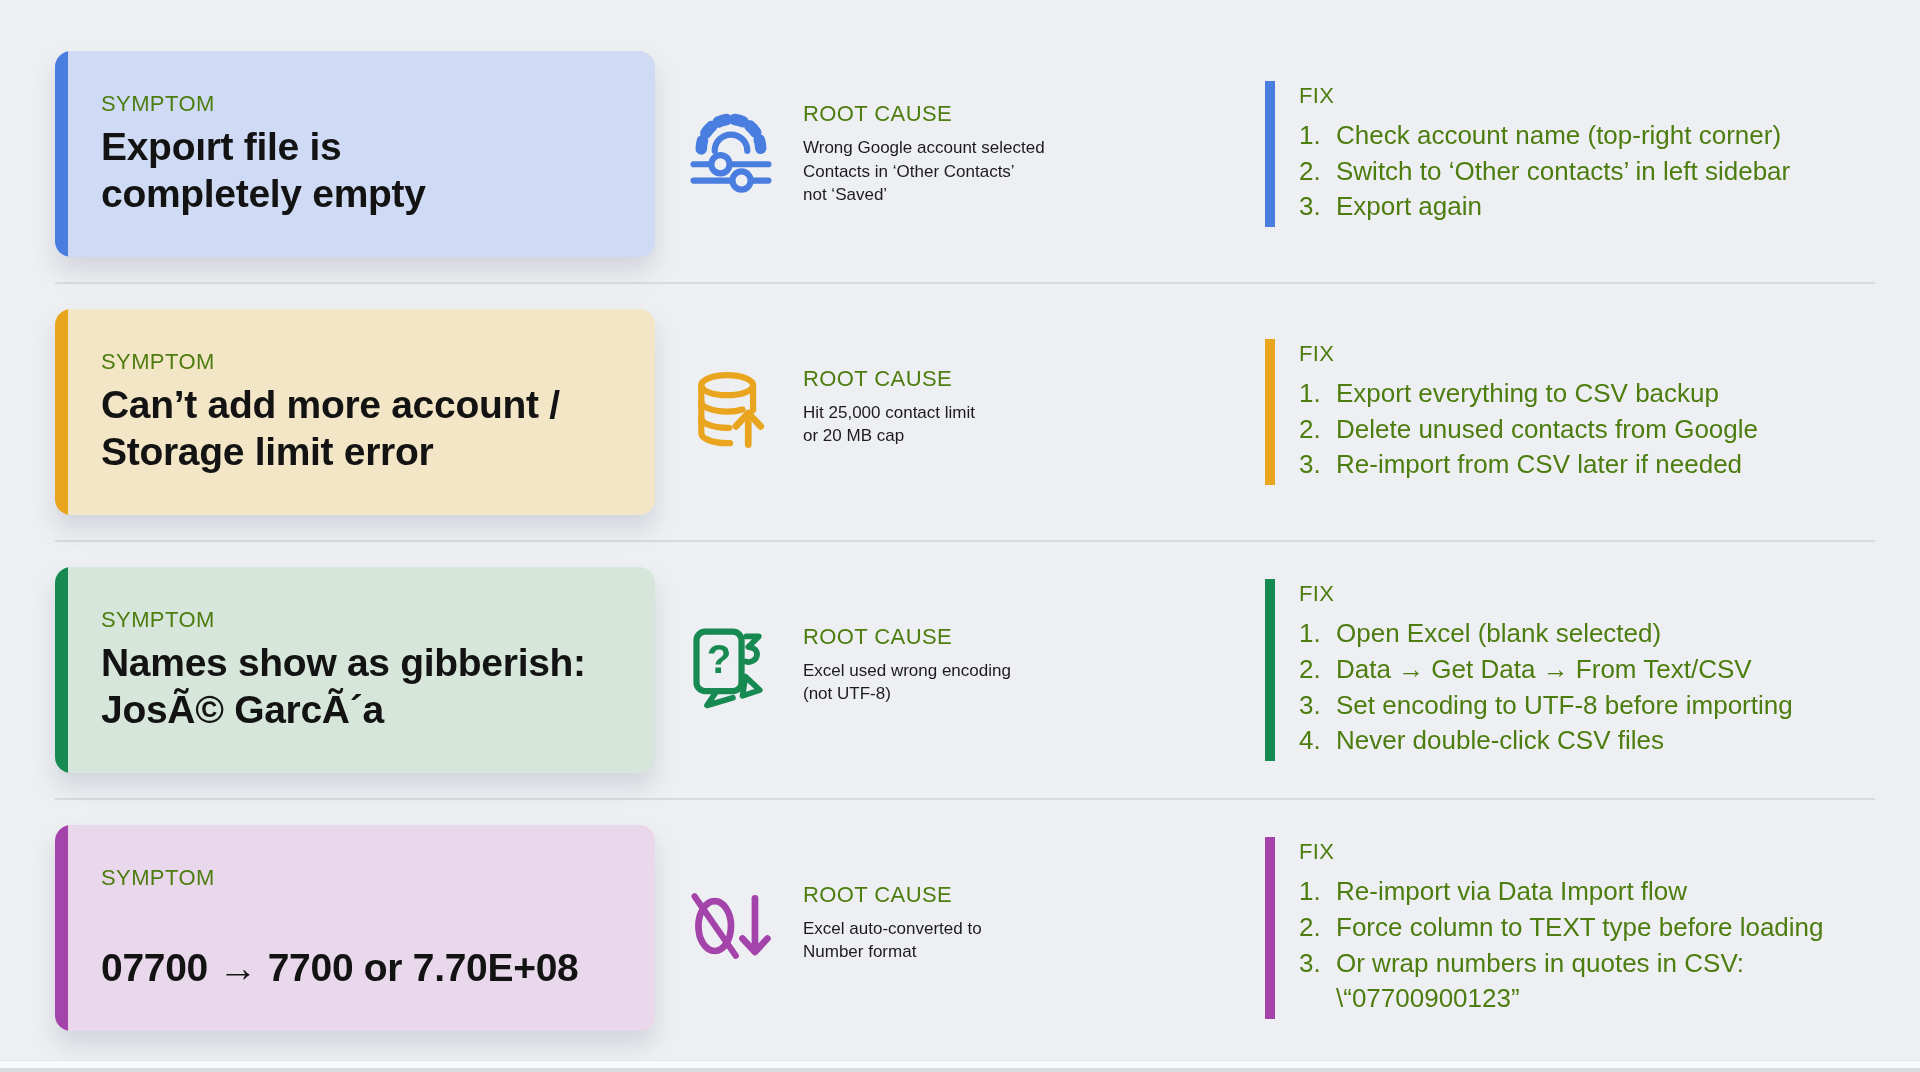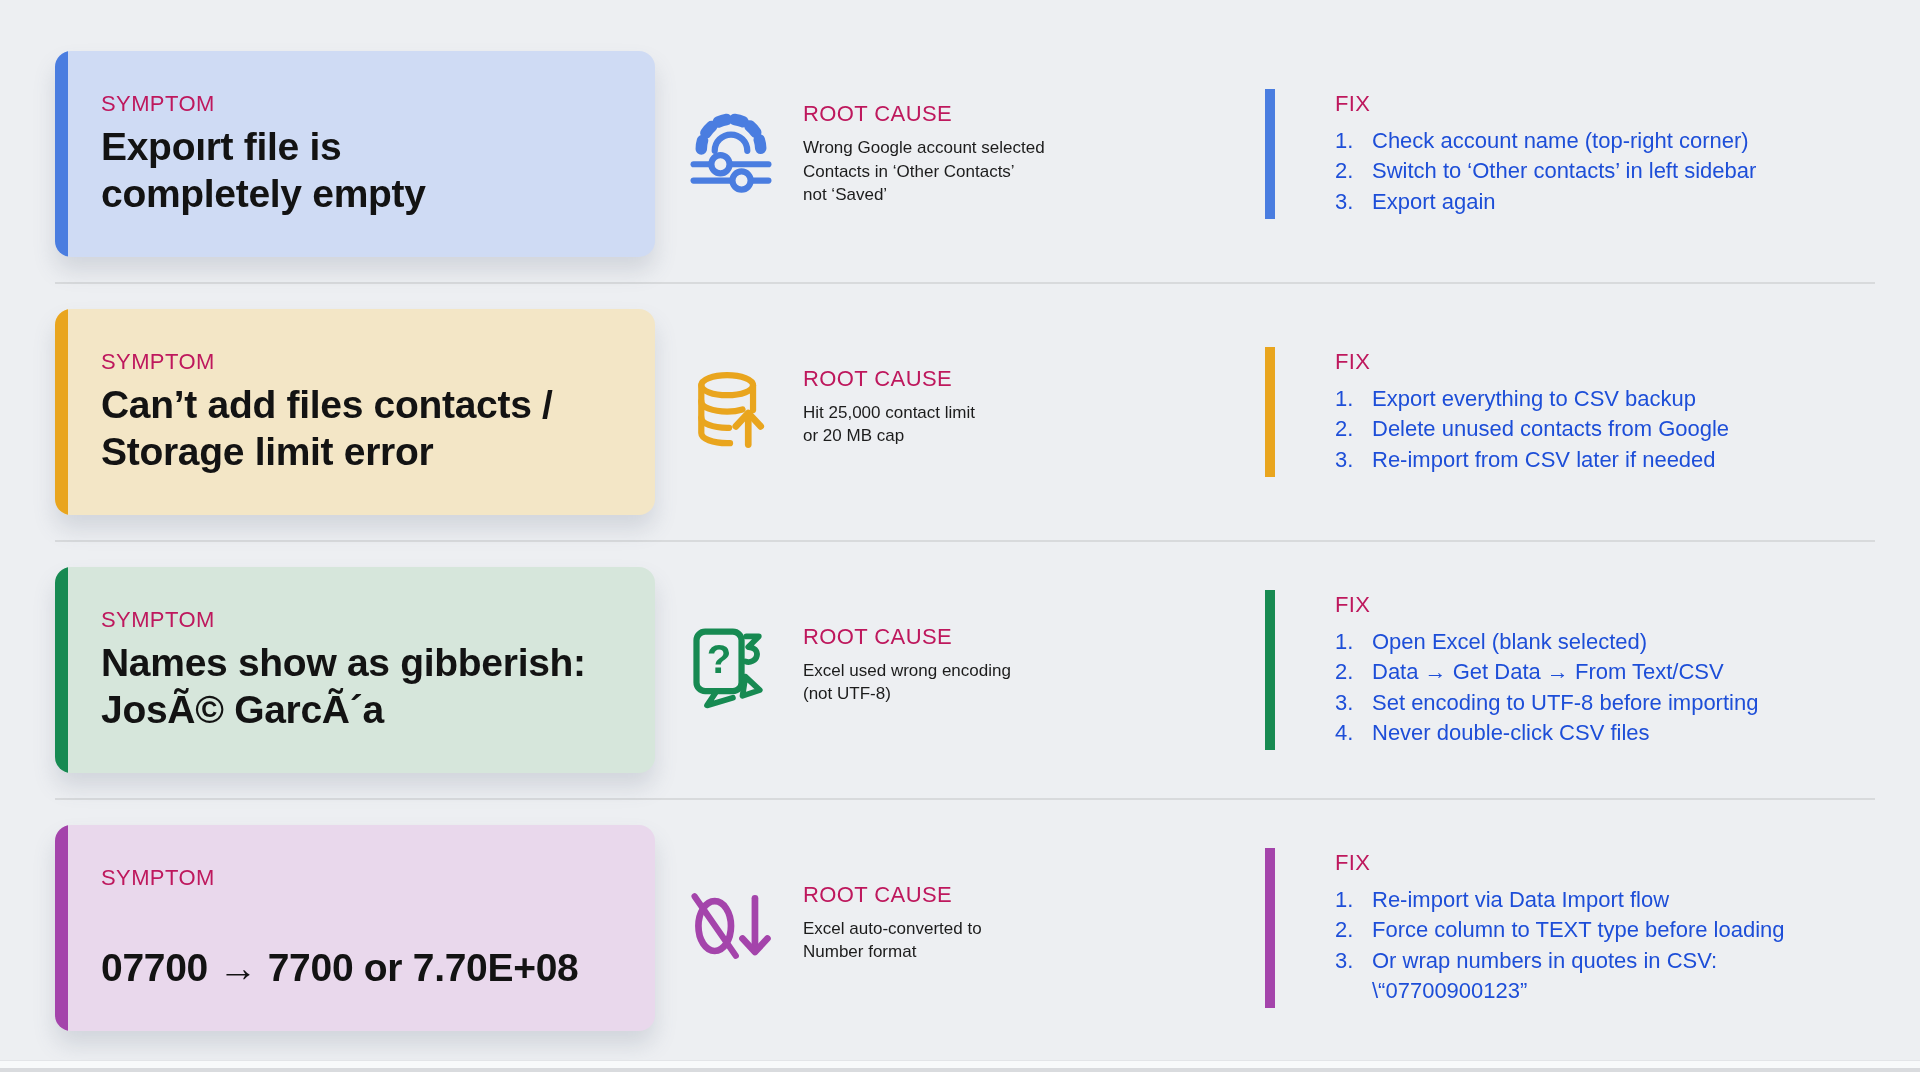--- a/index.html
+++ b/index.html
@@ -51,21 +51,21 @@
     background: var(--accent, #888);
   }
   .card-body {
     padding-left: 46px;
     padding-right: 14px;
   }
   .eyebrow {
     font-size: 22px;
     font-weight: 400;
     letter-spacing: 0.4px;
-    color: #be185d;
+    color: #4d7c0f;
   }
   .symptom-title {
     margin: 7px 0 0 0;
     font-size: 39px;
     font-weight: 700;
     line-height: 1.19;
     letter-spacing: -0.3px;
     color: #131313;
   }
   
@@ -89,41 +89,40 @@
     margin: 0;
     font-size: 17px;
     line-height: 1.38;
     color: #1c1c1c;
   }
   
   .fix-col {
     flex: 1 1 auto;
     display: flex;
     align-items: stretch;
-    gap: 36px;
   }
   .fix-bar {
     flex: 0 0 10px;
     width: 10px;
     background: var(--accent, #888);
     margin-right: 24px;
   }
   .fix-body { padding: 2px 0; }
   .fix-body .eyebrow { margin-bottom: 9px; }
   ol.fix-steps {
     list-style: none;
     margin: 0;
     padding: 0;
     counter-reset: step;
   }
   ol.fix-steps li {
     counter-increment: step;
-    font-size: 22px;
+    font-size: 26px;
     line-height: 1.38;
-    color: #1d4ed8;
+    color: #4d7c0f;
     padding-left: 37px;
     text-indent: -37px;
     white-space: pre-line;
   }
   ol.fix-steps li::before {
     content: counter(step) ". ";
     display: inline-block;
     width: 37px;
     text-indent: 0;
   }
@@ -178,21 +177,21 @@
             </ol>
       </div>
     </div>
   </section>
 
   <section class="row" style="--accent: #e9a51e; --card-bg: #f3e6c6;">
     <div class="symptom-card">
       <div class="accent-bar"></div>
       <div class="card-body">
         <div class="eyebrow">SYMPTOM</div>
-        <h2 class="symptom-title"><span>Can’t add files contacts /</span><br><span>Storage limit error</span></h2>
+        <h2 class="symptom-title"><span>Can’t add more account /</span><br><span>Storage limit error</span></h2>
       </div>
     </div>
     <div class="cause-col">
       <div class="cause-icon">
             <svg viewBox="0 0 96 96" fill="none" stroke="currentColor" stroke-linecap="round" stroke-linejoin="round" xmlns="http://www.w3.org/2000/svg">
     <ellipse cx="44" cy="20" rx="27" ry="10.5" stroke-width="6.5"></ellipse>
     <path d="M17 20 v50 c0 6 12 10.5 27 10.5 h3" stroke-width="6.5"></path>
     <path d="M71 20 v26" stroke-width="6.5"></path>
     <path d="M17 37 c0 6 12 10.5 27 10.5 c6 0 11.6 -0.8 16 -2.2" stroke-width="6.5"></path>
     <path d="M17 54 c0 6 12 10.5 27 10.5 h2" stroke-width="6.5"></path>

